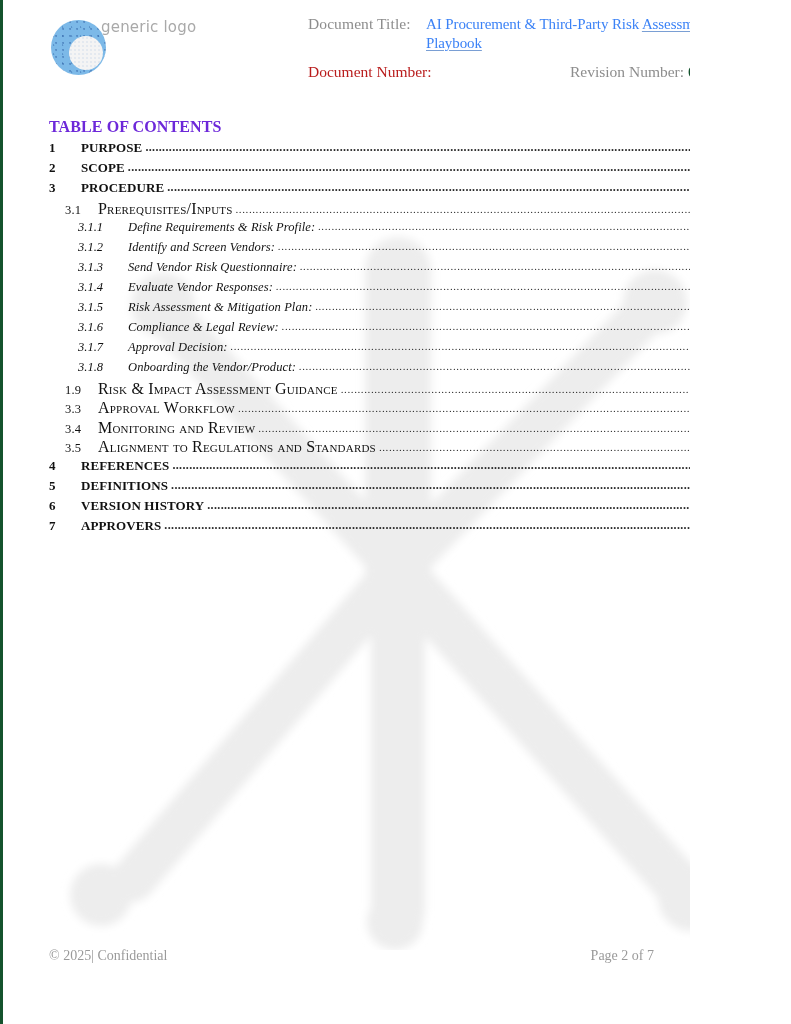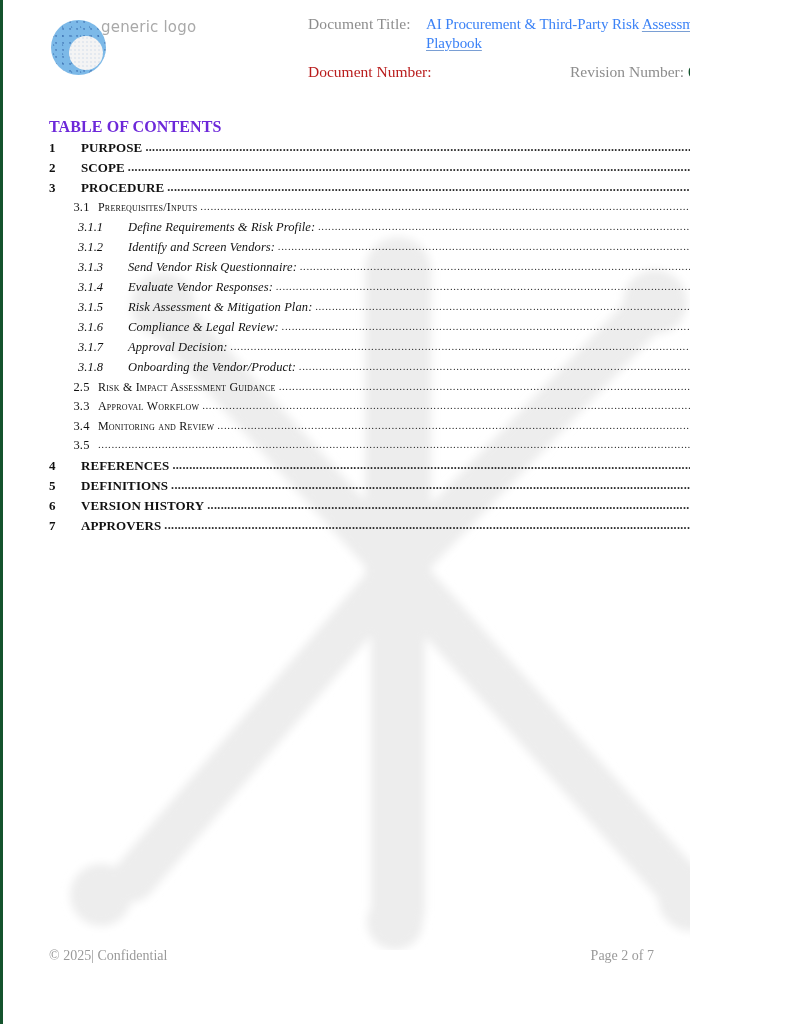--- a/index.html
+++ b/index.html
@@ -186,22 +186,22 @@
   }
 
   
   .lvl1 { font-size: 13px; font-weight: bold; letter-spacing: .1px; height: 20px; }
   .lvl1 .toc-num  { width: 32px; margin-left: 46px; }
   .lvl1 .toc-dots { letter-spacing: .35px; font-size: 12px; }
   .lvl1 .toc-page { padding-right: 42px; }
 
   
   .lvl2 { font-size: 12.5px; height: 19.5px; letter-spacing: .2px; }
-  .lvl2 .toc-num  { width: 33px; margin-left: 62px; font-size: 12.5px; text-align: center; }
-  .lvl2 .toc-title { font-variant: small-caps; font-size: 12px; letter-spacing: .2px; }
+  .lvl2 .toc-num  { width: 33px; margin-left: 62px; font-size: 12.5px; }
+  .lvl2 .toc-title { font-variant: small-caps; font-size: 16px; letter-spacing: .2px; }
   .lvl2 .toc-page { padding-right: 44px; }
 
   
   .lvl3 { font-size: 12.5px; height: 20px; font-style: italic; }
   .lvl3 .toc-num  { width: 50px; margin-left: 75px; }
   .lvl3 .toc-title { letter-spacing: .1px; }
   .lvl3 .toc-page { padding-right: 44px; font-style: italic; }
 
   
   .footer {
@@ -342,39 +342,40 @@
           <span class="toc-dots">................................................................................................................................................................................................................................................................................................................................................................................................................</span>
           <span class="toc-page">4</span>
         </div>
         <div class="toc-row lvl3">
           <span class="toc-num">3.1.8</span>
           <span class="toc-title">Onboarding the Vendor/Product:</span>
           <span class="toc-dots">................................................................................................................................................................................................................................................................................................................................................................................................................</span>
           <span class="toc-page">4</span>
         </div>
         <div class="toc-row lvl2">
-          <span class="toc-num">2.5</span>
+          <span class="toc-num">1.9</span>
           <span class="toc-title">Risk &amp; Impact Assessment Guidance</span>
           <span class="toc-dots">................................................................................................................................................................................................................................................................................................................................................................................................................</span>
           <span class="toc-page">5</span>
         </div>
         <div class="toc-row lvl2">
           <span class="toc-num">3.3</span>
           <span class="toc-title">Approval Workflow</span>
           <span class="toc-dots">................................................................................................................................................................................................................................................................................................................................................................................................................</span>
           <span class="toc-page">5</span>
         </div>
         <div class="toc-row lvl2">
           <span class="toc-num">3.4</span>
           <span class="toc-title">Monitoring and Review</span>
           <span class="toc-dots">................................................................................................................................................................................................................................................................................................................................................................................................................</span>
           <span class="toc-page">5</span>
         </div>
         <div class="toc-row lvl2">
           <span class="toc-num">3.5</span>
+          <span class="toc-title">Alignment to Regulations and Standards</span>
           <span class="toc-dots">................................................................................................................................................................................................................................................................................................................................................................................................................</span>
           <span class="toc-page">5</span>
         </div>
         <div class="toc-row lvl1">
           <span class="toc-num">4</span>
           <span class="toc-title">REFERENCES</span>
           <span class="toc-dots">................................................................................................................................................................................................................................................................................................................................................................................................................</span>
           <span class="toc-page">5</span>
         </div>
         <div class="toc-row lvl1">

